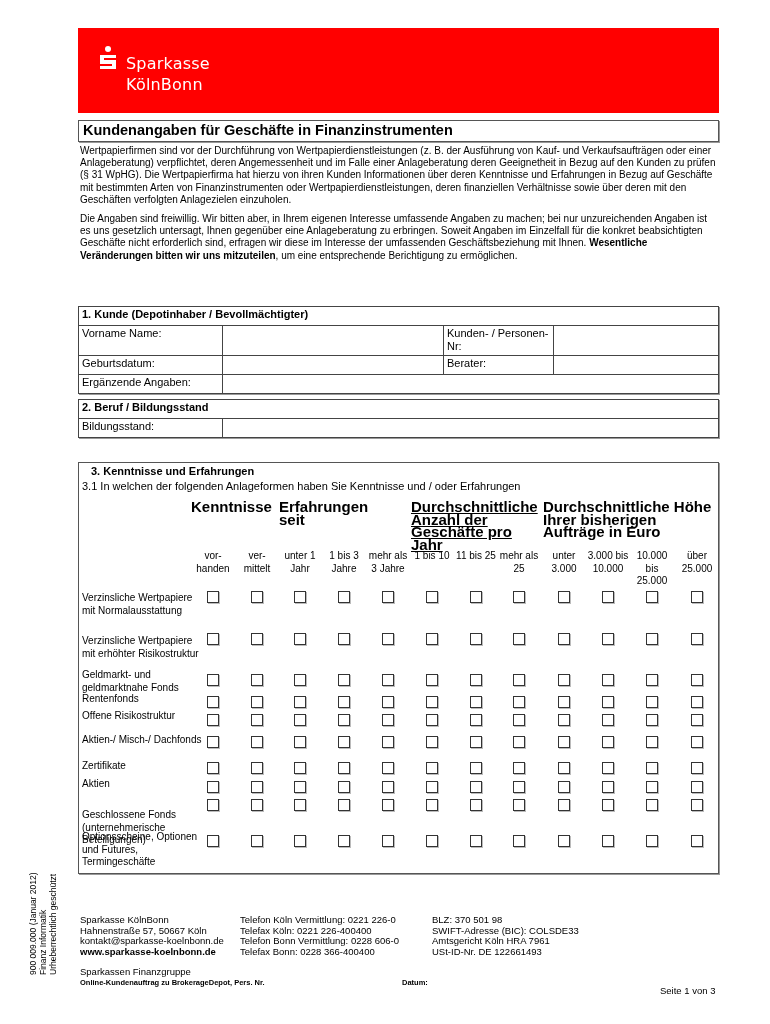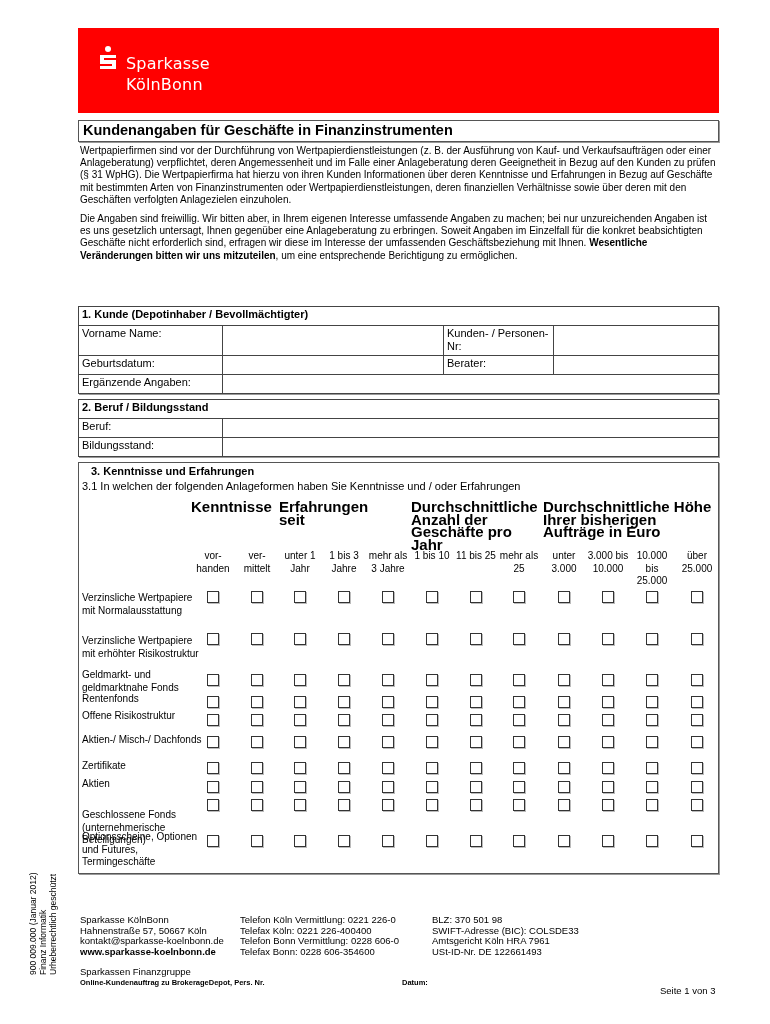--- a/index.html
+++ b/index.html
@@ -112,37 +112,33 @@
 <table id="sec2" class="ftable">
   <colgroup>
       <col style="width:144px">
       <col>
     </colgroup>
   <tbody>
       <tr style="height:19px">
         <td colspan="2" class="hdr">2. Beruf / Bildungsstand</td>
       </tr>
   <tr style="height:19px">
-    <td>Beruf:</td>
-    <td><input value="" style=""></td>
-  </tr>
-  <tr style="height:19px">
     <td>Bildungsstand:</td>
     <td><input value="" style=""></td>
   </tr>
 </tbody>
   </table>
 
 <div id="sec3" class="abs">
   <div id="sec3-title" class="abs">3. Kenntnisse und Erfahrungen</div>
   <div id="sec3-q" class="abs">3.1 In welchen der folgenden Anlageformen haben Sie Kenntnisse und / oder Erfahrungen</div>
 
   <div class="abs grp" style="left:112px; top:38px; width:80px;">Kenntnisse</div>
   <div class="abs grp" style="left:200px; top:38px; width:110px;">Erfahrungen seit</div>
-  <div class="abs grp" style="left:332px; top:38px; width:125px;">Durchschnittliche Anzahl der Geschäfte pro Jahr</div>
+  <div class="abs grp" style="left:332px; top:38px; width:125px;text-decoration:underline;">Durchschnittliche Anzahl der Geschäfte pro Jahr</div>
   <div class="abs grp" style="left:464px; top:38px; width:170px;">Durchschnittliche Höhe Ihrer bisherigen Aufträge in Euro</div>
 
   <div id="col-headers">
       <div class="abs sub" style="left: 112px; top: 87px;">vor- handen</div>
       <div class="abs sub" style="left: 156px; top: 87px;">ver- mittelt</div>
       <div class="abs sub" style="left: 199px; top: 87px;">unter 1 Jahr</div>
       <div class="abs sub" style="left: 243px; top: 87px;">1 bis 3 Jahre</div>
       <div class="abs sub" style="left: 287px; top: 87px;">mehr als 3 Jahre</div>
       <div class="abs sub" style="left: 331px; top: 87px;">1 bis 10</div>
       <div class="abs sub" style="left: 375px; top: 87px;">11 bis 25</div>
@@ -315,21 +311,21 @@
 <div id="f-col1" class="abs foot">
   <div>Sparkasse KölnBonn</div>
   <div>Hahnenstraße 57, 50667 Köln</div>
   <div>kontakt@sparkasse-koelnbonn.de</div>
   <div><b>www.sparkasse-koelnbonn.de</b></div>
 </div>
 <div id="f-col2" class="abs foot">
   <div>Telefon Köln Vermittlung: 0221 226-0</div>
   <div>Telefax Köln: 0221 226-400400</div>
   <div>Telefon Bonn Vermittlung: 0228 606-0</div>
-  <div>Telefax Bonn: 0228 606-354600</div>
+  <div>Telefax Bonn: 0228 366-400400</div>
 </div>
 <div id="f-col3" class="abs foot">
   <div>BLZ: 370 501 98</div>
   <div>SWIFT-Adresse (BIC): COLSDE33</div>
   <div>Amtsgericht Köln HRA 7961</div>
   <div>USt-ID-Nr. DE 122661493</div>
 </div>
 <div id="f-group" class="abs">Sparkassen Finanzgruppe</div>
 <div id="f-online" class="abs">Online-Kundenauftrag zu BrokerageDepot, Pers. Nr.</div>
 <div id="f-datum" class="abs">Datum:</div>

